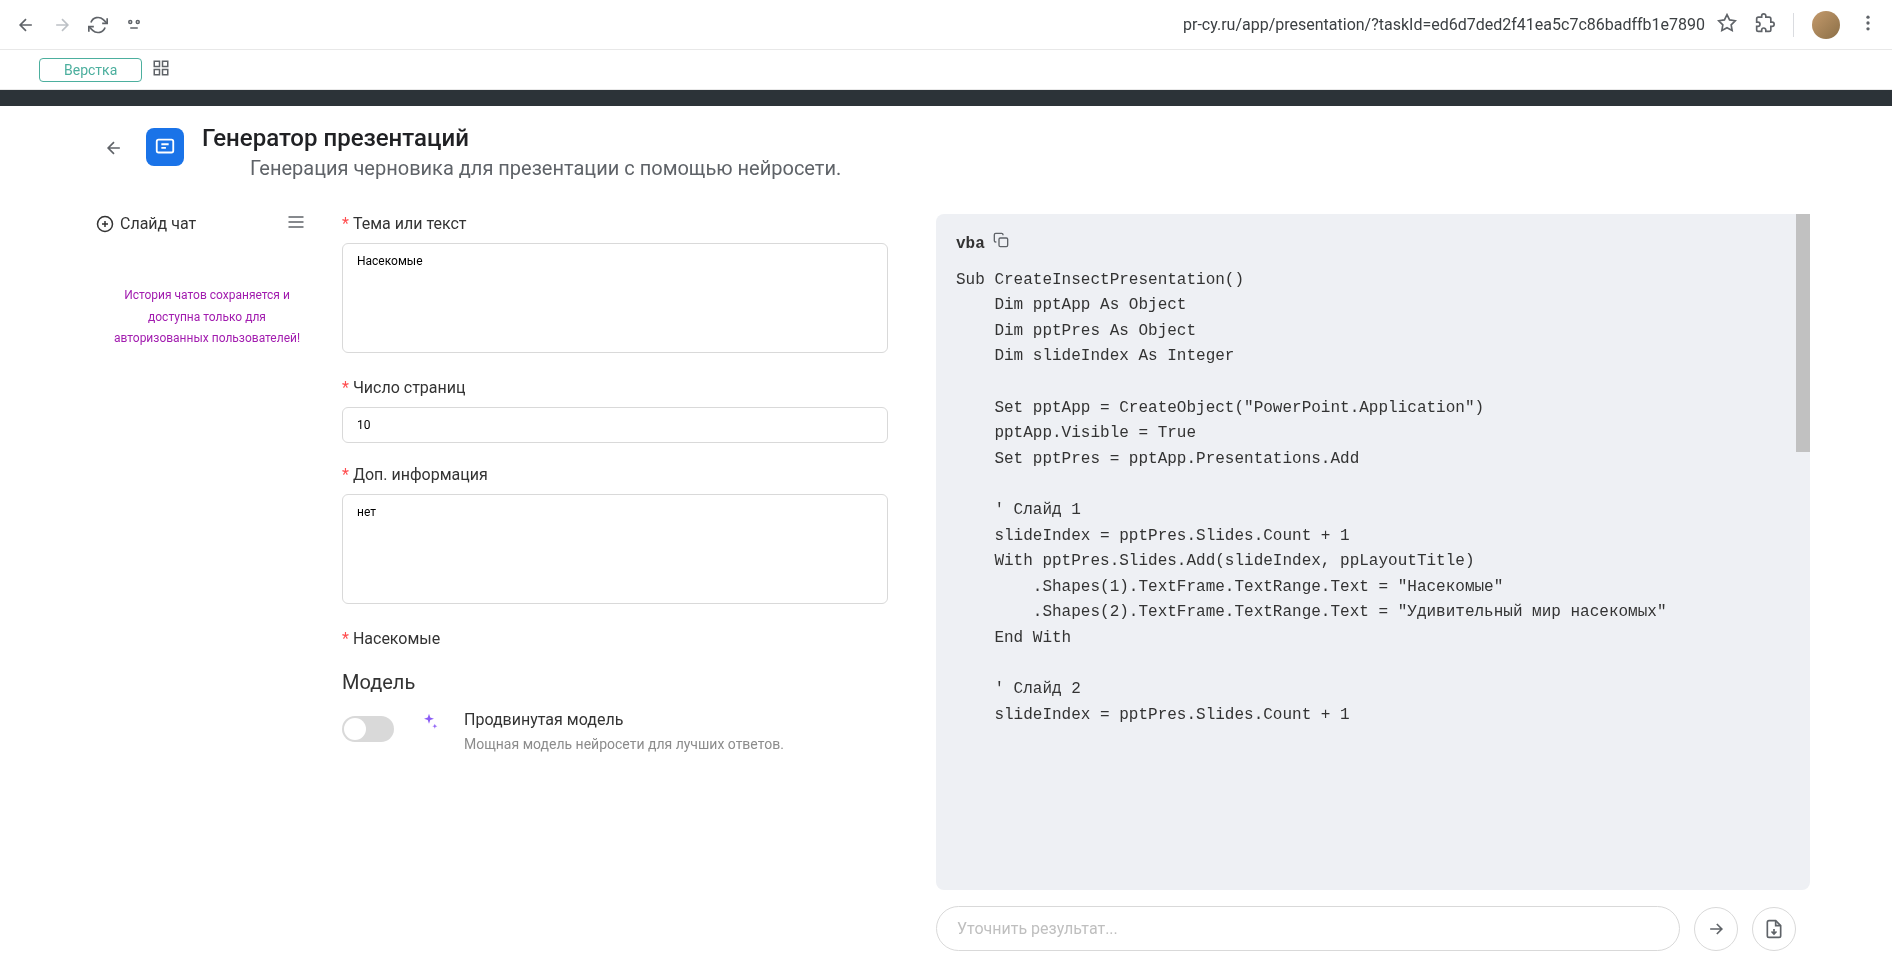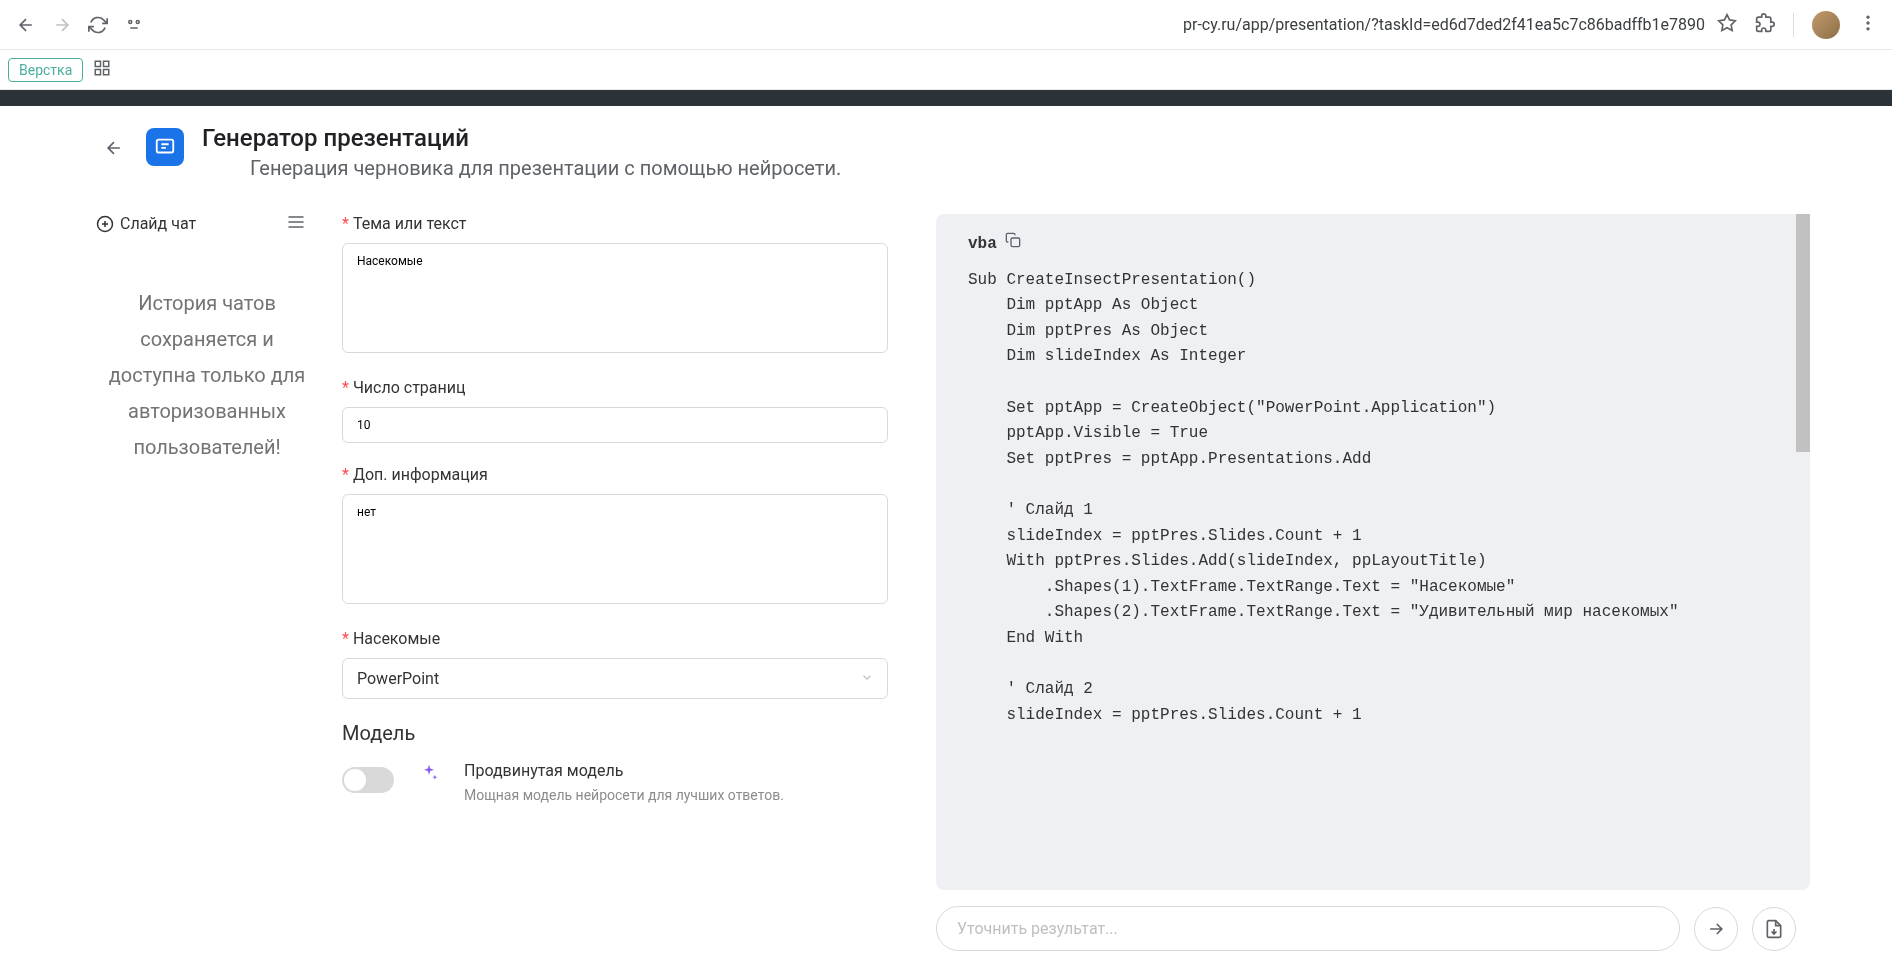--- a/index.html
+++ b/index.html
@@ -11,60 +11,60 @@
 .nav-arrow.disabled { color: #bdc1c6; }
 .reload { width: 24px; height: 24px; display: flex; align-items: center; justify-content: center; color: #5f6368; cursor: pointer; }
 .site-info { width: 24px; height: 24px; display: flex; align-items: center; justify-content: center; color: #5f6368; cursor: pointer; font-size: 16px; }
 .url-text { flex: 1; color: #3c4043; font-size: 16px; }
 .right-icons { display: flex; align-items: center; gap: 18px; }
 .star-icon, .ext-icon, .menu-dots { color: #5f6368; cursor: pointer; }
 .avatar { width: 28px; height: 28px; border-radius: 50%; background: linear-gradient(135deg, #c49a6c, #8b6f47); }
 .divider { width: 1px; height: 24px; background: #dadce0; }
 
 .bookmarks-bar { display: flex; align-items: center; height: 40px; padding: 0 8px; gap: 10px; border-bottom: 1px solid #e8e8e8; }
-.bookmark-pill { border: 1.5px solid #4caf9e; color: #4caf9e; padding: 3px 10px; border-radius: 4px; font-size: 14px; cursor: pointer; }
+.bookmark-pill { border: 1.5px solid #4caf9e; color: #4caf9e; padding: 3px 24px; border-radius: 4px; font-size: 14px; cursor: pointer; margin-left: 31px; }
 .grid-icon { color: #5f6368; cursor: pointer; }
 
 .dark-strip { height: 16px; background: #2c3338; }
 
 
 .app-header { display: flex; align-items: flex-start; padding: 18px 110px 18px 100px; gap: 18px; }
 .back-arrow { width: 28px; height: 28px; display: flex; align-items: center; justify-content: center; color: #5f6368; cursor: pointer; margin-top: 10px; }
 .app-logo { width: 38px; height: 38px; background: #1a73e8; border-radius: 8px; display: flex; align-items: center; justify-content: center; color: #fff; margin-top: 4px; }
 .header-text h1 { font-size: 24px; font-weight: 500; color: #202124; margin-bottom: 4px; }
 .header-text p { font-size: 20px; color: #5f6368; margin-left: 48px; }
 
 
 .main-wrap { display: flex; padding: 0 82px 0 82px; gap: 0; height: calc(100% - 210px); }
 .sidebar { width: 236px; padding: 14px 0 0 14px; }
 .sidebar-top { display: flex; align-items: center; justify-content: space-between; padding-right: 12px; }
 .new-chat { display: flex; align-items: center; gap: 6px; color: #333; cursor: pointer; font-size: 16px; }
 .hamburger { cursor: pointer; color: #5f6368; }
-.sidebar-msg { text-align: center; color: #737373; font-size: 20px; line-height: 1.8; padding: 50px 12px 0; }
+.sidebar-msg { text-align: center; color: #a21caf; font-size: 12px; line-height: 1.8; padding: 50px 12px 0; }
 
 .form-panel { width: 594px; padding: 16px 24px 16px 24px; overflow-y: auto; position: relative; }
 
 .form-group { margin-bottom: 22px; }
 .form-label { display: flex; align-items: center; gap: 4px; font-size: 16px; color: #333; margin-bottom: 10px; }
 .asterisk { color: #ff4d4f; }
 .text-input, .textarea-input { width: 100%; border: 1px solid #d9d9d9; border-radius: 6px; padding: 10px 14px; font-size: 12px; font-family: inherit; resize: none; }
 .textarea-input { height: 110px; }
 .select-wrap { position: relative; }
 .select-input { width: 100%; border: 1px solid #d9d9d9; border-radius: 6px; padding: 10px 14px; font-size: 16px; background: #fff; appearance: none; }
 .select-chevron { position: absolute; right: 14px; top: 50%; transform: translateY(-50%); color: #bfbfbf; pointer-events: none; }
 .model-label { font-size: 20px; color: #333; margin-bottom: 16px; }
 .model-row { display: flex; align-items: flex-start; gap: 25px; }
 .toggle { width: 52px; height: 26px; background: #d9d9d9; border-radius: 13px; position: relative; cursor: pointer; flex-shrink: 0; margin-top: 6px; }
 .toggle-knob { width: 22px; height: 22px; background: #fff; border-radius: 50%; position: absolute; left: 2px; top: 2px; }
 .sparkle { color: #8b5cf6; margin-top: 2px; }
 .model-text-title { font-size: 16px; color: #333; }
 .model-text-sub { font-size: 14px; color: #8c8c8c; margin-top: 7px; }
 
 .output-panel { flex: 1; padding: 16px 0 16px 24px; display: flex; flex-direction: column; position: relative; }
-.code-block { background: #eef0f4; border-radius: 8px; padding: 18px 32px; font-family: "Courier New", monospace; font-size: 16px; line-height: 1.6; overflow: auto; flex: 1; margin-bottom: 16px; position: relative; }
+.code-block { background: #eef0f4; border-radius: 8px; padding: 18px 20px; font-family: "Courier New", monospace; font-size: 16px; line-height: 1.6; overflow: auto; flex: 1; margin-bottom: 16px; position: relative; }
 .code-header { display: flex; align-items: center; gap: 8px; margin-bottom: 10px; }
 .code-lang { font-weight: bold; font-family: inherit; }
 .copy-icon { color: #5f6368; cursor: pointer; }
 .code-text { white-space: pre; color: #333; }
 .output-scrollbar { position: absolute; right: 0; top: 16px; width: 14px; height: calc(100% - 90px); }
 .output-scrollbar-thumb { width: 100%; height: 35%; background: #c1c1c1; }
 
 .input-row { display: flex; align-items: center; gap: 14px; padding-right: 14px; }
 .refine-input { flex: 1; border: 1px solid #d9d9d9; border-radius: 24px; padding: 12px 20px; font-size: 16px; font-family: inherit; }
 .refine-input::placeholder { color: #bfbfbf; }
@@ -193,28 +193,20 @@
           <span class="asterisk">*</span>
           <span>Доп. информация</span>
         </div>
       <textarea class="textarea-input" style="">нет</textarea>
     </div>
     <div class="form-group">
       <div class="form-label">
           <span class="asterisk">*</span>
           <span>Насекомые</span>
         </div>
-      <div class="select-wrap">
-        <div class="select-input">PowerPoint</div>
-        <div class="select-chevron">
-          <svg width="14" height="14" viewBox="0 0 24 24" fill="none" stroke="currentColor" stroke-width="2">
-              <polyline points="6 9 12 15 18 9"></polyline>
-            </svg>
-        </div>
-      </div>
     </div>
     <div class="form-group">
       <div class="model-label">Модель</div>
       <div class="model-row">
         <div class="toggle">
             <div class="toggle-knob"></div>
           </div>
         <div class="sparkle">
           <svg width="20" height="20" viewBox="0 0 24 24" fill="currentColor">
               <path d="M12 2l1.5 4.5L18 8l-4.5 1.5L12 14l-1.5-4.5L6 8l4.5-1.5z"></path>

